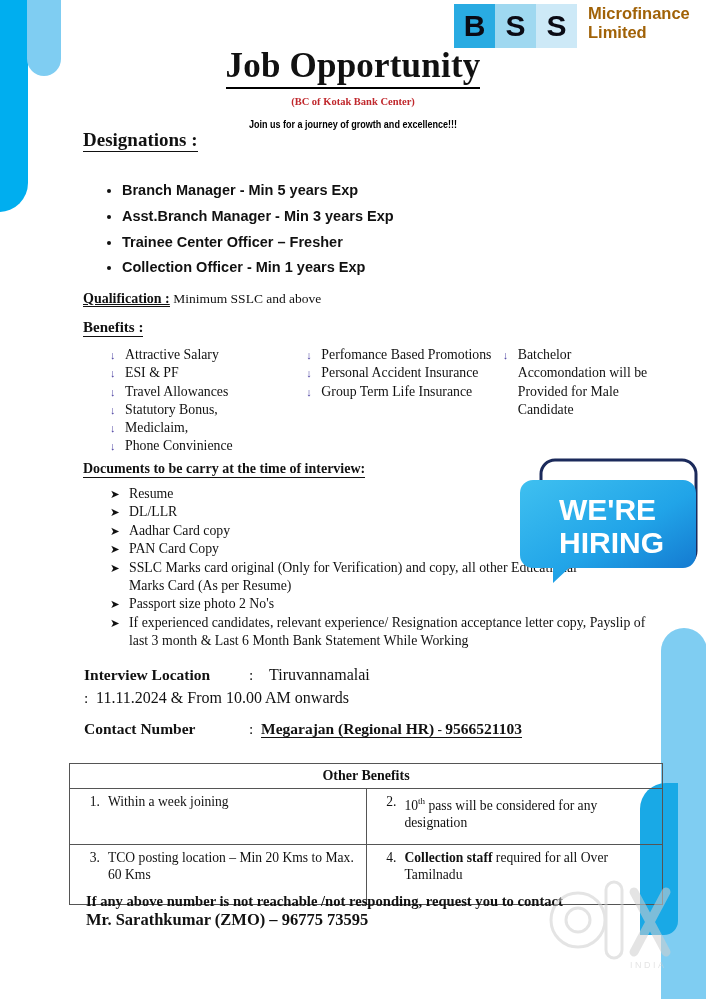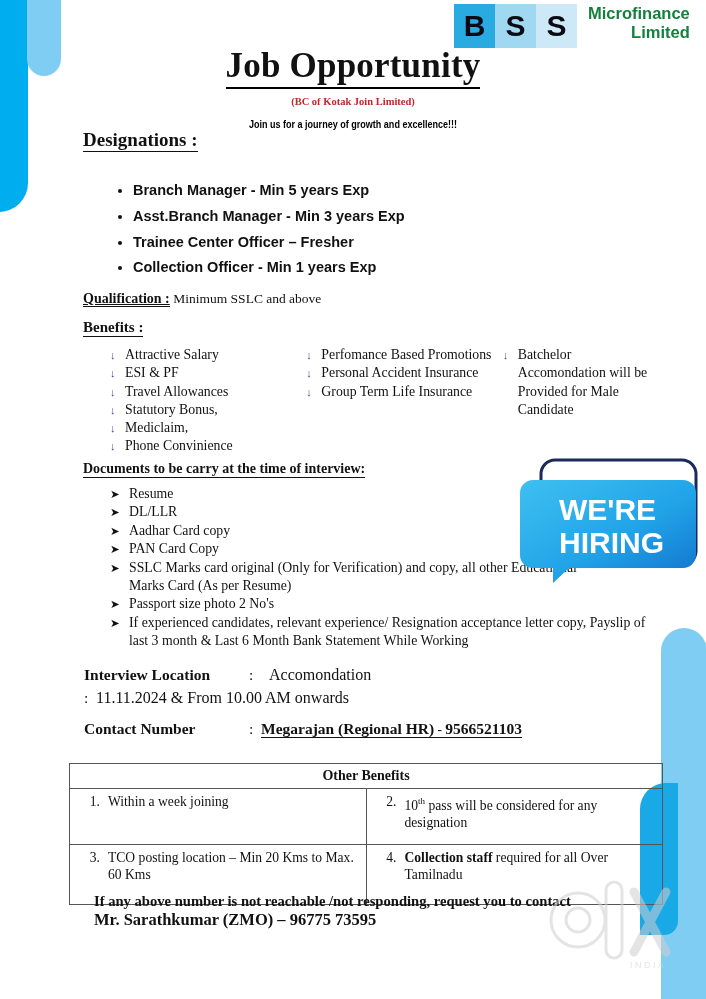--- a/index.html
+++ b/index.html
@@ -26,41 +26,41 @@
   
   #logo-block{position:absolute;left:454px;top:4px;z-index:4;
        display:flex;align-items:flex-start;}
   .logo-sq{width:41px;height:44px;display:flex;align-items:center;
        justify-content:center;font-family:"Liberation Sans",sans-serif;
        font-weight:bold;font-size:30px;color:#0a0a14;}
   #logo-sq-1{background:#29ABE2;}
   #logo-sq-2{background:#9FD8F0;}
   #logo-sq-3{background:#CDE9F7;}
   #logo-text{margin-left:11px;font-family:"Liberation Sans",sans-serif;
-       font-weight:bold;font-size:16.5px;line-height:19px;color:#15803d;text-align:right;}
+       font-weight:bold;font-size:16.5px;line-height:19px;color:#a16207;}
 
   #title-wrap{position:absolute;left:0;top:46px;width:706px;text-align:center;z-index:2;}
   #page-title{display:inline-block;font-family:"Liberation Serif",serif;
        font-weight:bold;font-size:35px;letter-spacing:.2px;
        border-bottom:2.4px solid #000;padding-bottom:1px;}
   #subtitle{position:absolute;left:0;top:96px;width:706px;text-align:center;
        font-family:"Liberation Serif",serif;font-weight:bold;font-size:10.5px;
        color:#C0282D;z-index:2;}
   #tagline{position:absolute;left:0;top:118px;width:706px;text-align:center;
        font-family:"Liberation Sans",sans-serif;font-weight:bold;font-size:10.5px;
        transform:scaleX(.86);color:#000;z-index:2;}
 
   
   #content{position:absolute;left:0;top:0;width:706px;z-index:2;}
   .sec-head{font-family:"Liberation Serif",serif;font-weight:bold;
        display:inline-block;border-bottom:1.4px solid #111;}
 
   #designations-head{position:absolute;left:83px;top:129px;font-size:19px;}
 
-  #designations-list{position:absolute;left:111px;top:178px;width:470px;
+  #designations-list{position:absolute;left:100px;top:178px;width:470px;
        margin:0;padding:0 0 0 22px;list-style:disc;}
   #designations-list li{font-family:"Liberation Sans",sans-serif;font-weight:bold;
        font-size:14.5px;line-height:25.8px;color:#111;}
 
   #qualification-line{position:absolute;left:83px;top:291px;font-size:14px;}
   #qualification-label{font-weight:bold;border-bottom:1.2px solid #111;text-decoration:underline;}
   #qualification-value{font-size:13.5px;margin-top:16px;}
 
   #benefits-head{position:absolute;left:83px;top:319px;font-size:15px;}
 
@@ -106,21 +106,21 @@
   #other-benefits-table th{text-align:center;font-weight:bold;font-size:14px;padding:3px;}
   .ob-cell{display:flex;}
   .ob-num{width:24px;flex:0 0 24px;text-align:right;padding-right:8px;}
   .ob-body{flex:1;}
   .ob-row td{height:46px;}
   .ob-row2 td{height:50px;}
   b.inline{font-weight:bold;}
   sup{font-size:9px;}
 
   
-  #footer{position:absolute;left:94px;top:893px;width:570px;z-index:2;
+  #footer{position:absolute;left:86px;top:893px;width:570px;z-index:2;
        font-family:"Liberation Serif",serif;}
   #footer-note{font-weight:bold;font-size:14.6px;}
   #footer-contact{font-weight:bold;font-size:16.5px;}
 </style>
 </head>
 <body>
 
 <div class="deco" id="deco-left-dark"></div>
 <div class="deco" id="deco-left-light"></div>
 <div class="deco" id="deco-right-light"></div>
@@ -141,21 +141,21 @@
   <div class="logo-sq" id="logo-sq-3" style="background: rgb(205, 233, 247);">S</div>
   <div id="logo-text">
     <div>Microfinance</div>
     <div>Limited</div>
   </div>
 </div>
 
 <div id="title-wrap">
   <span id="page-title">Job Opportunity</span>
 </div>
-<div id="subtitle">(BC of Kotak Join Limited)</div>
+<div id="subtitle">(BC of Kotak Bank Center)</div>
 <div id="tagline">Join us for a journey of growth and excellence!!!</div>
 
 <div id="content">
 
   <span class="sec-head" id="designations-head">Designations :</span>
 
   <ul id="designations-list">
     <li>Branch Manager - Min 5 years Exp</li>
     <li>Asst.Branch Manager - Min 3 years Exp</li>
     <li>Trainee Center Officer – Fresher</li>
@@ -250,21 +250,21 @@
     <div class="doc-item">
       <span class="doc-arrow">➤</span>
       <span class="doc-text">If experienced candidates, relevant experience/ Resignation acceptance letter copy, Payslip of last 3 month &amp; Last 6 Month Bank Statement While Working</span>
       </div>
   </div>
 
   <div id="interview-info">
     <div class="info-row">
       <span class="info-label">Interview Location</span>
       <span class="info-colon">:</span>
-      <span class="info-value big" style="padding-left:8px">Accomondation</span>
+      <span class="info-value big" style="padding-left:8px">Tiruvannamalai</span>
     </div>
     <div class="info-row">
       <span class="info-colon">:</span>
       <span class="info-value big">11.11.2024 &amp; From 10.00 AM onwards</span>
     </div>
     <div class="info-row gap">
       <span class="info-label">Contact Number</span>
       <span class="info-colon">:</span>
       <span class="info-value"><span id="contact-value"><span>Megarajan (Regional HR)</span><span class="small"> - </span><span>9566521103</span></span></span>
     </div>

